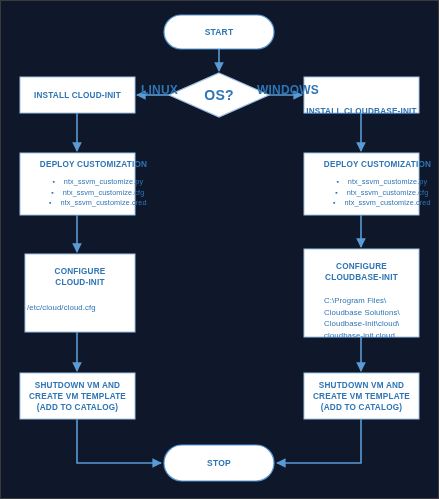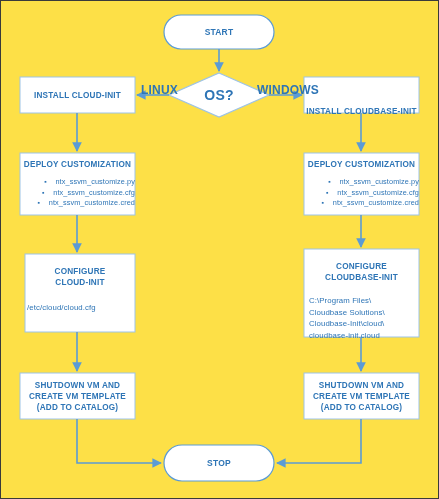--- a/index.html
+++ b/index.html
@@ -7,21 +7,21 @@
     padding: 0;
     background: #ffffff;
   }
   body {
     font-family: "Liberation Sans", sans-serif;
   }
   #page {
     position: relative;
     width: 439px;
     height: 499px;
-    background: #fde047;
+    background: #0f172a;
     border: 1px solid #3a3a3a;
     box-sizing: border-box;
     overflow: hidden;
   }
   #flow-svg {
     position: absolute;
     left: 0;
     top: 0;
     width: 437px;
     height: 497px;
@@ -73,23 +73,24 @@
     flex: 0 0 20px;
     text-align: center;
     font-size: 7px;
     line-height: 10.5px;
   }
   .bullet-label {
     flex: 1 1 auto;
     text-align: left;
   }
   .deploy-box {
-    align-items: flex-end;
+    align-items: center;
     justify-content: flex-start;
     padding-top: 6px;
+    margin-left: 16px;
   }
   .deploy-box .box-title {
     font-size: 8.2px;
     margin-bottom: 7px;
   }
   .path-block {
     color: #2e75b6;
     font-size: 7.8px;
     font-weight: normal;
     line-height: 11.5px;
@@ -104,21 +105,21 @@
     margin-bottom: 0;
   }
   .path-left {
     margin-top: 14px;
     align-self: flex-start;
     padding-left: 2px;
   }
   .path-right {
     margin-top: 12px;
     align-self: flex-start;
-    padding-left: 5px;
+    padding-left: 20px;
   }
 </style>
 </head>
 <body>
 
 <div id="page">
 
   <svg id="flow-svg" viewBox="0 0 437 497">
     <defs>
       <marker id="arrow" viewBox="0 0 10 10" refX="9" refY="5" markerWidth="6" markerHeight="6" orient="auto-start-reverse">

